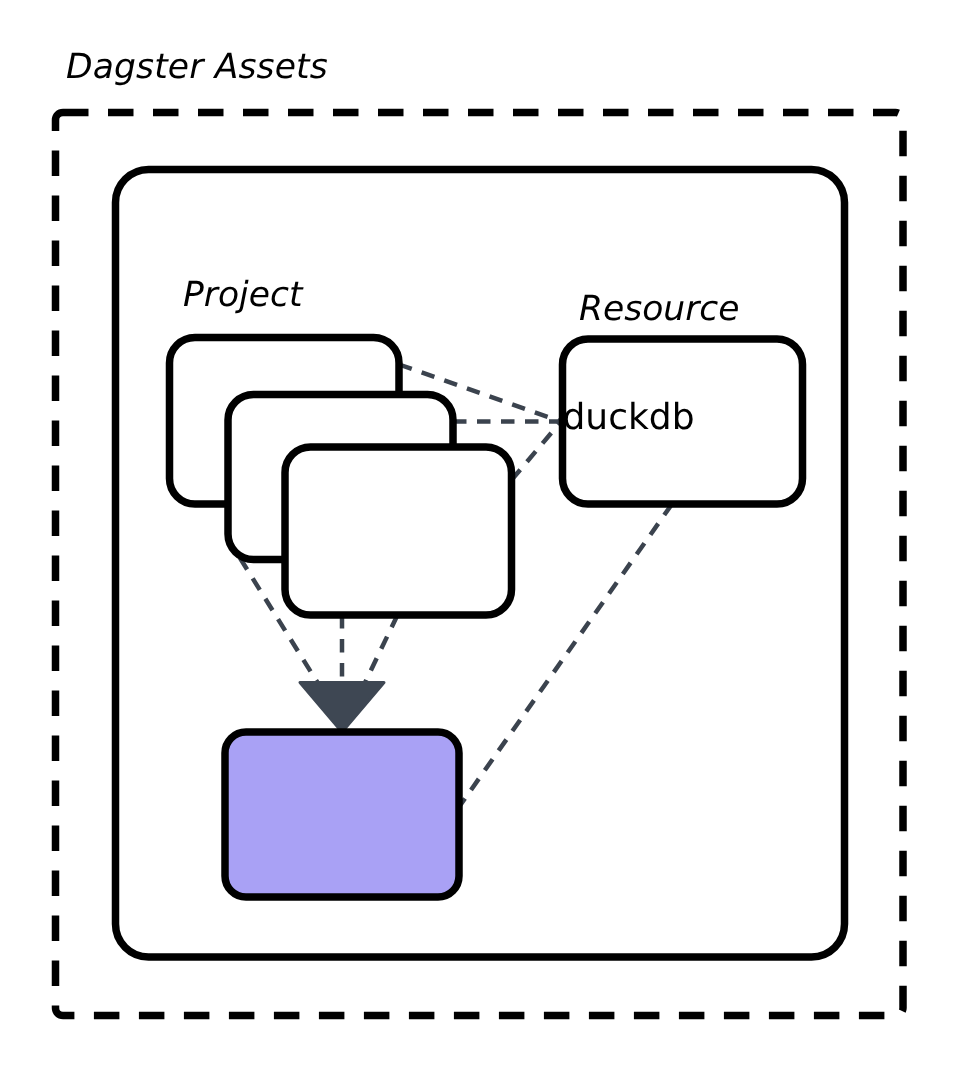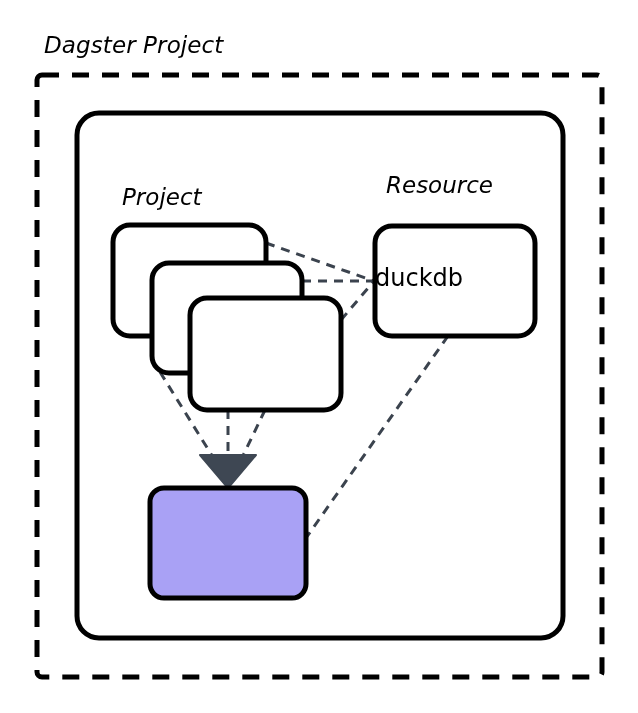--- a/index.html
+++ b/index.html
@@ -62,21 +62,21 @@
   }
   .lbl-assets {
     left: 122px;
     top: 185px;
     font-size: 23px;
     font-style: italic;
     font-weight: 400;
   }
   .lbl-resource {
     left: 386px;
-    top: 173px;
+    top: 194px;
     font-size: 23px;
     font-style: italic;
     font-weight: 400;
   }
   .lbl-duckdb {
     left: 375px;
     top: 266px;
     width: 160px;
     text-align: left;
     font-size: 24px;
@@ -124,21 +124,21 @@
     <rect x="113" y="225" width="153" height="111" rx="17" ry="17" fill="#ffffff" stroke="#000000" stroke-width="5"></rect>
     <rect x="152" y="263" width="150" height="110" rx="17" ry="17" fill="#ffffff" stroke="#000000" stroke-width="5"></rect>
     <rect x="190" y="298" width="151" height="112" rx="17" ry="17" fill="#ffffff" stroke="#000000" stroke-width="5"></rect>
 
     <rect x="375" y="226" width="160" height="110" rx="17" ry="17" fill="#ffffff" stroke="#000000" stroke-width="5"></rect>
 
     <rect x="150" y="488" width="156" height="110" rx="14" ry="14" fill="#a9a1f5" stroke="#000000" stroke-width="5"></rect>
   </svg>
 
   <div class="layer-text">
-    <div class="lbl lbl-project">Dagster Project</div>
+    <div class="lbl lbl-project">Dagster Assets</div>
 
 
     <div class="lbl lbl-assets">Project</div>
 
     <div class="lbl lbl-resource">Resource</div>
 
     <div class="lbl lbl-duckdb">duckdb</div>
 
     <div class="node-text">
     </div>

